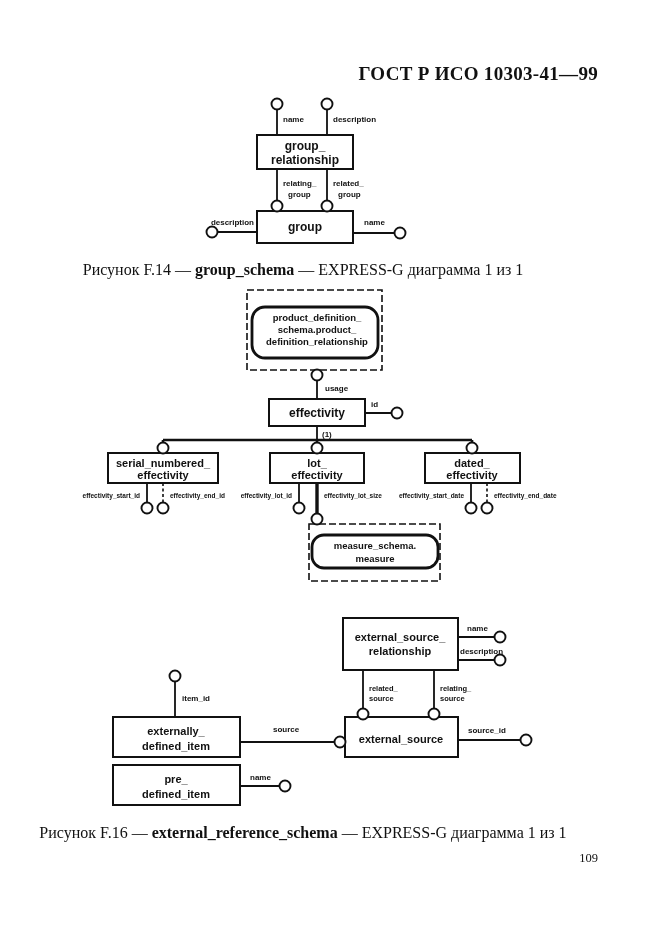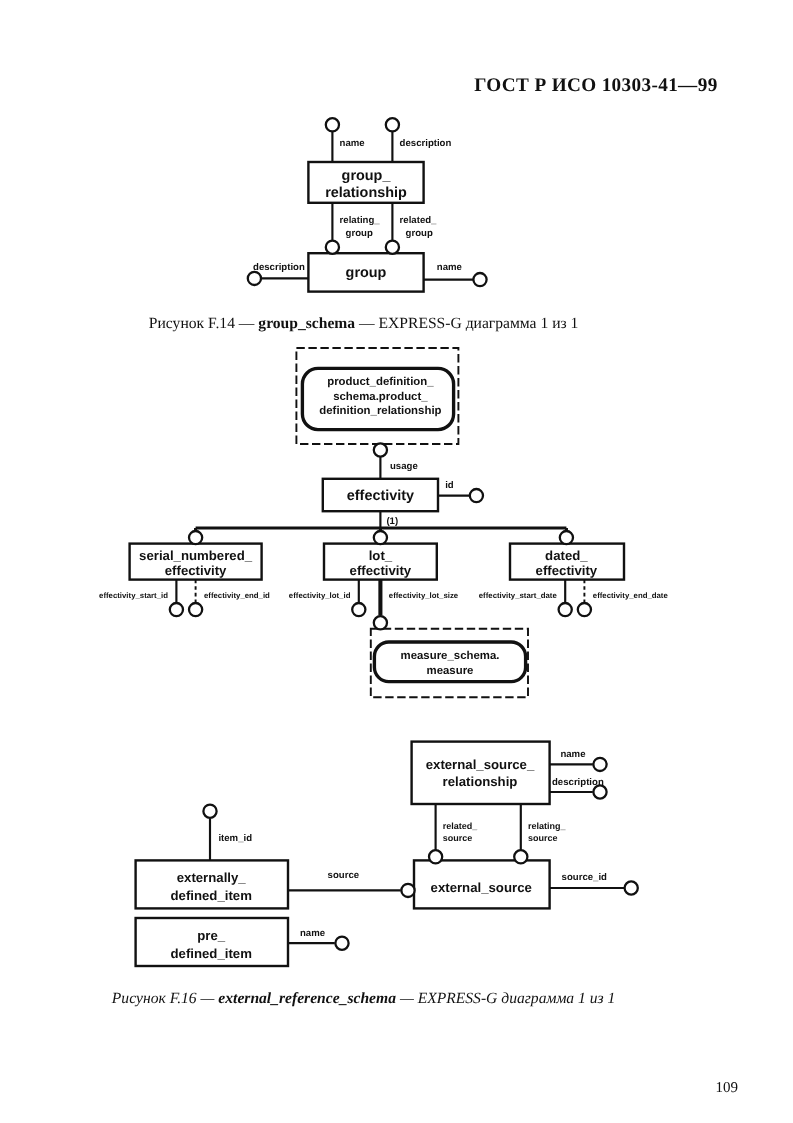--- a/index.html
+++ b/index.html
@@ -3,34 +3,34 @@
 <meta charset="utf-8">
 <style>
   html,body{margin:0;padding:0;background:#e8e8e8;}
   .page{
     position:relative;width:661px;height:936px;background:#ffffff;
     margin:0 auto;overflow:hidden;
     font-family:"Liberation Sans",sans-serif;color:#111;
   }
   .doc-header{
     position:absolute;top:63px;right:63px;
-    font-family:"Liberation Serif",serif;font-weight:bold;font-size:16px;
+    font-family:"Liberation Serif",serif;font-weight:bold;font-size:19px;
     color:#111;letter-spacing:.3px;
   }
   .caption{
     position:absolute;left:0;width:606px;text-align:center;
-    font-family:"Liberation Serif",serif;font-size:13px;color:#111;
+    font-family:"Liberation Serif",serif;font-size:16px;color:#111;
   }
   .caption .schema-name{font-weight:bold;}
   .cap14{top:261px;}
   .cap15{top:590px;}
-  .cap16{top:824px;font-style:italic;}
+  .cap16{top:824px;}
   .page-number{
-    position:absolute;top:851px;right:46px;
-    font-family:"Liberation Serif",serif;font-size:12.5px;color:#111;margin-top:48px;
+    position:absolute;top:851px;right:63px;
+    font-family:"Liberation Serif",serif;font-size:12.5px;color:#111;
   }
   svg{position:absolute;left:0;display:block;}
   .fig14{top:90px;}
   .fig15{top:283px;}
   .fig16{top:608px;}
   .box{fill:#ffffff;stroke:#111;stroke-width:2;}
   .refbox{fill:#ffffff;stroke:#111;stroke-width:2.8;}
   .dashbox{fill:none;stroke:#111;stroke-width:1.6;stroke-dasharray:7 3;}
   .conn{fill:none;stroke:#111;stroke-width:1.8;}
   .conn-thick{fill:none;stroke:#111;stroke-width:2.6;}

